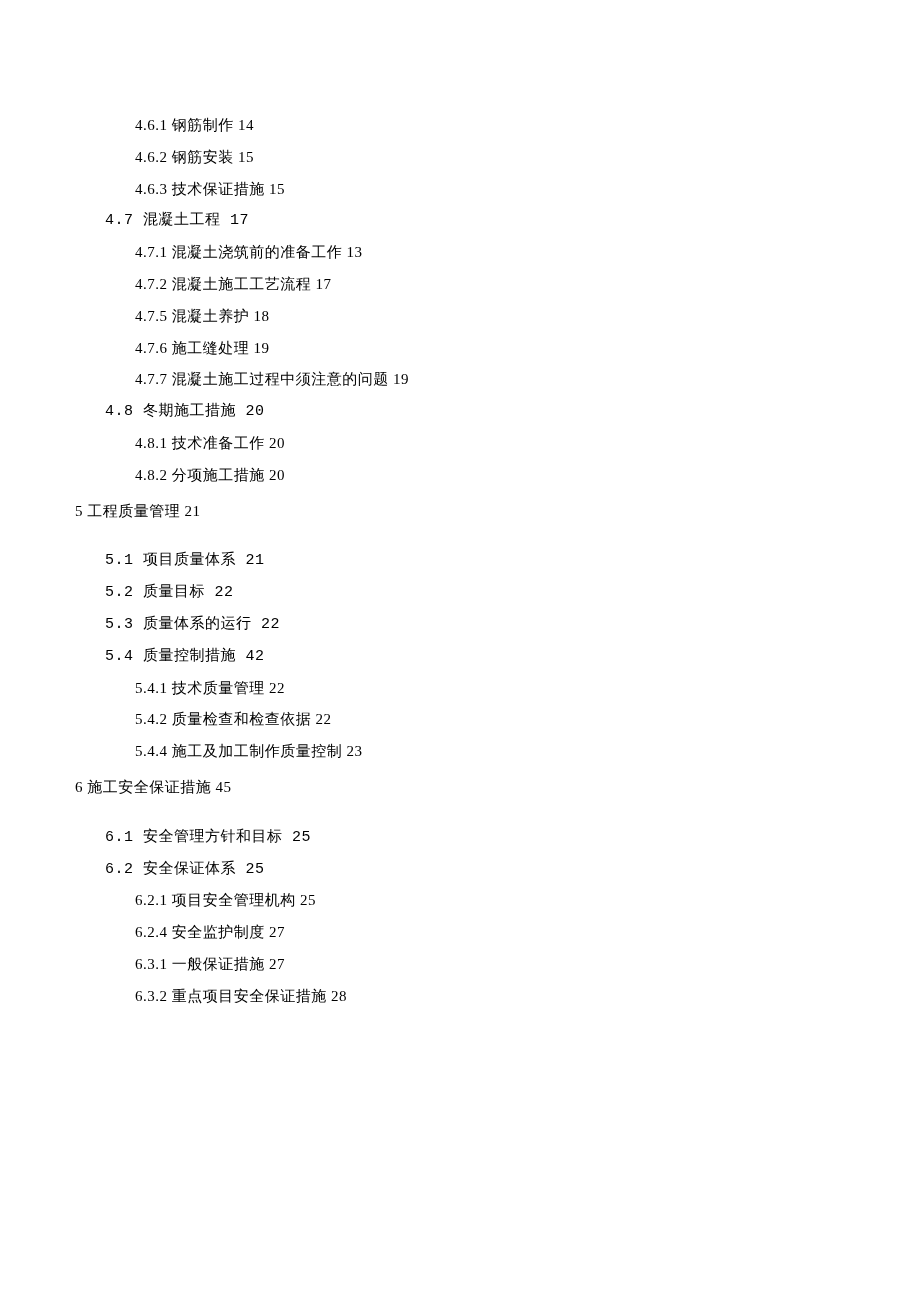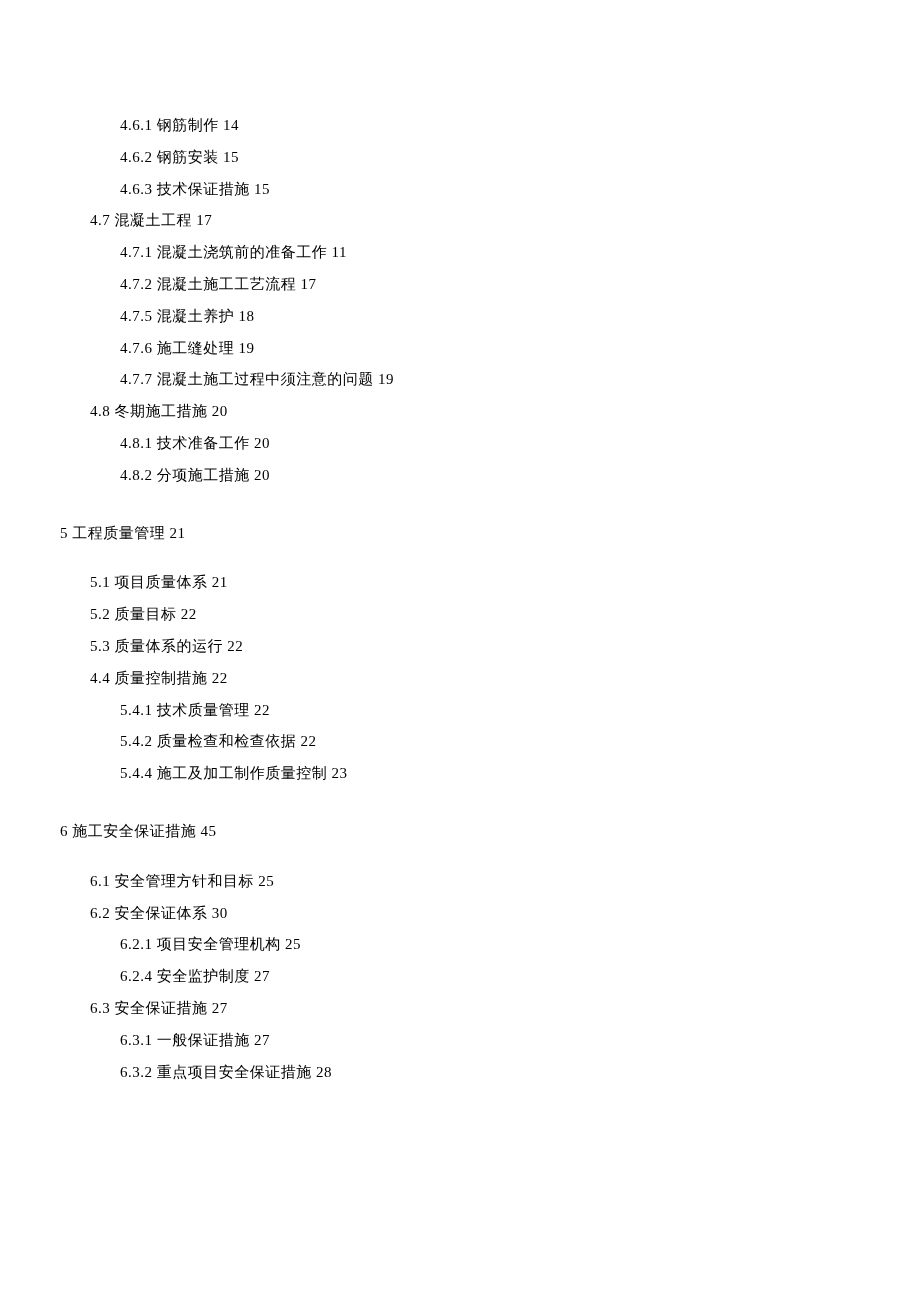--- a/index.html
+++ b/index.html
@@ -10,64 +10,64 @@
     body {
       width: 920px;
       min-height: 1302px;
       background: #ffffff;
       font-family: "SimSun", "宋体", serif;
       font-size: 15px;
       color: #000000;
       padding: 110px 0 60px 0;
     }
     .toc-container {
-      padding-left: 60px;
+      padding-left: 75px;
     }
     .toc-entry {
       line-height: 2.12;
       white-space: nowrap;
       letter-spacing: 0.5px;
     }
     .level-1 {
       padding-left: 0;
-      margin-top: 26px;
+      margin-top: 4px;
       margin-bottom: 18px;
     }
     .level-2 {
       padding-left: 30px;
+      font-family: Liberation Mono, monospace;
     }
     .level-3 {
       padding-left: 60px;
     }
   </style>
 </head>
 <body>
 
 <div class="toc-container">
     <div class="toc-entry level-3">4.6.1 钢筋制作 14</div>
     <div class="toc-entry level-3">4.6.2 钢筋安装 15</div>
     <div class="toc-entry level-3">4.6.3 技术保证措施 15</div>
     <div class="toc-entry level-2">4.7 混凝土工程 17</div>
-    <div class="toc-entry level-3">4.7.1 混凝土浇筑前的准备工作 11</div>
+    <div class="toc-entry level-3">4.7.1 混凝土浇筑前的准备工作 13</div>
     <div class="toc-entry level-3">4.7.2 混凝土施工工艺流程 17</div>
     <div class="toc-entry level-3">4.7.5 混凝土养护 18</div>
     <div class="toc-entry level-3">4.7.6 施工缝处理 19</div>
     <div class="toc-entry level-3">4.7.7 混凝土施工过程中须注意的问题 19</div>
     <div class="toc-entry level-2">4.8 冬期施工措施 20</div>
     <div class="toc-entry level-3">4.8.1 技术准备工作 20</div>
     <div class="toc-entry level-3">4.8.2 分项施工措施 20</div>
     <div class="toc-entry level-1">5 工程质量管理 21</div>
     <div class="toc-entry level-2">5.1 项目质量体系 21</div>
     <div class="toc-entry level-2">5.2 质量目标 22</div>
     <div class="toc-entry level-2">5.3 质量体系的运行 22</div>
-    <div class="toc-entry level-2">4.4 质量控制措施 22</div>
+    <div class="toc-entry level-2">5.4 质量控制措施 42</div>
     <div class="toc-entry level-3">5.4.1 技术质量管理 22</div>
     <div class="toc-entry level-3">5.4.2 质量检查和检查依据 22</div>
     <div class="toc-entry level-3">5.4.4 施工及加工制作质量控制 23</div>
     <div class="toc-entry level-1">6 施工安全保证措施 45</div>
     <div class="toc-entry level-2">6.1 安全管理方针和目标 25</div>
-    <div class="toc-entry level-2">6.2 安全保证体系 30</div>
+    <div class="toc-entry level-2">6.2 安全保证体系 25</div>
     <div class="toc-entry level-3">6.2.1 项目安全管理机构 25</div>
     <div class="toc-entry level-3">6.2.4 安全监护制度 27</div>
-    <div class="toc-entry level-2">6.3 安全保证措施 27</div>
     <div class="toc-entry level-3">6.3.1 一般保证措施 27</div>
     <div class="toc-entry level-3">6.3.2 重点项目安全保证措施 28</div>
   </div>
 
 </body></html>

